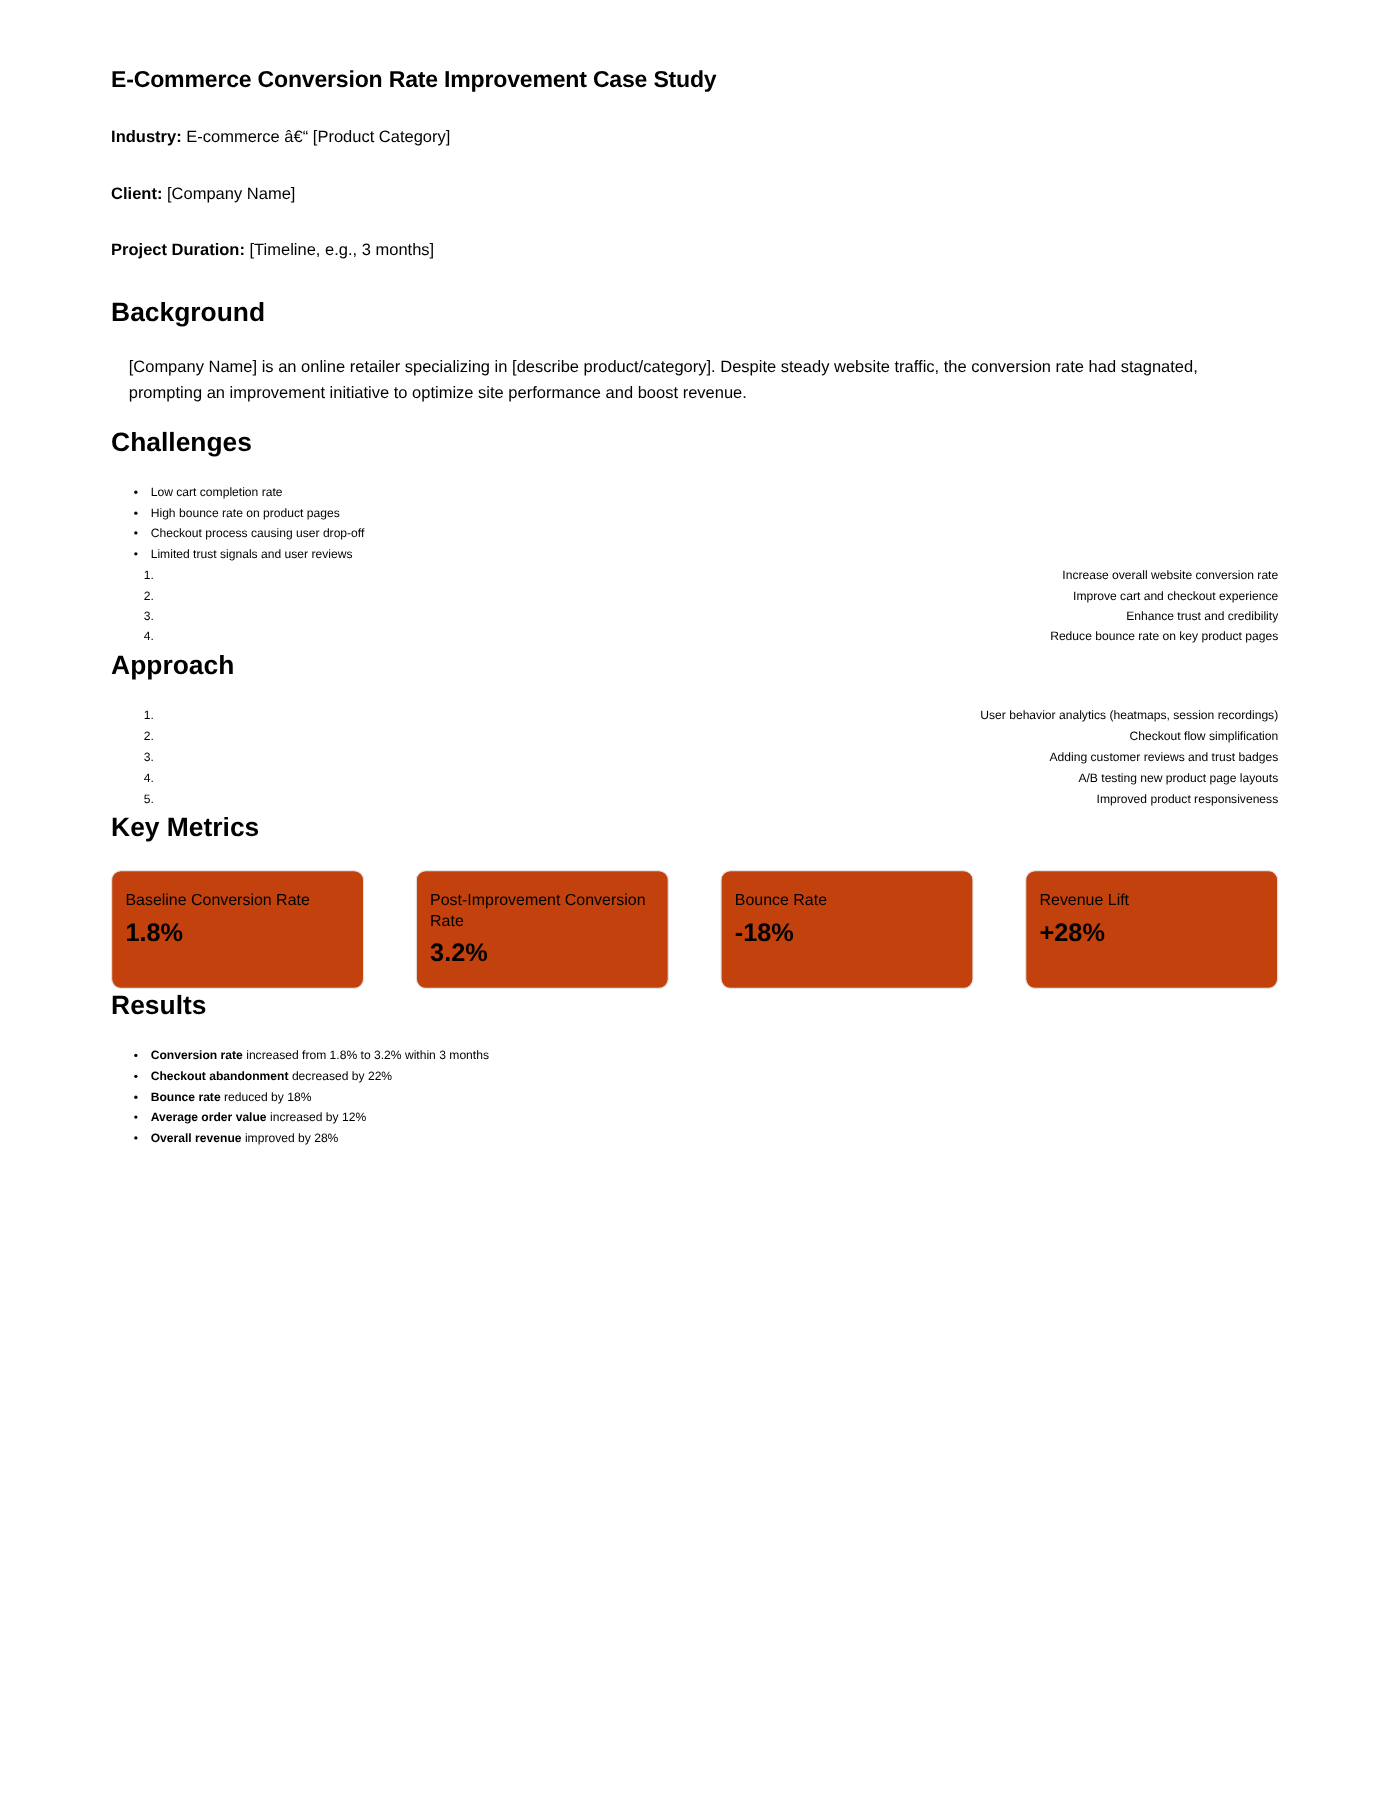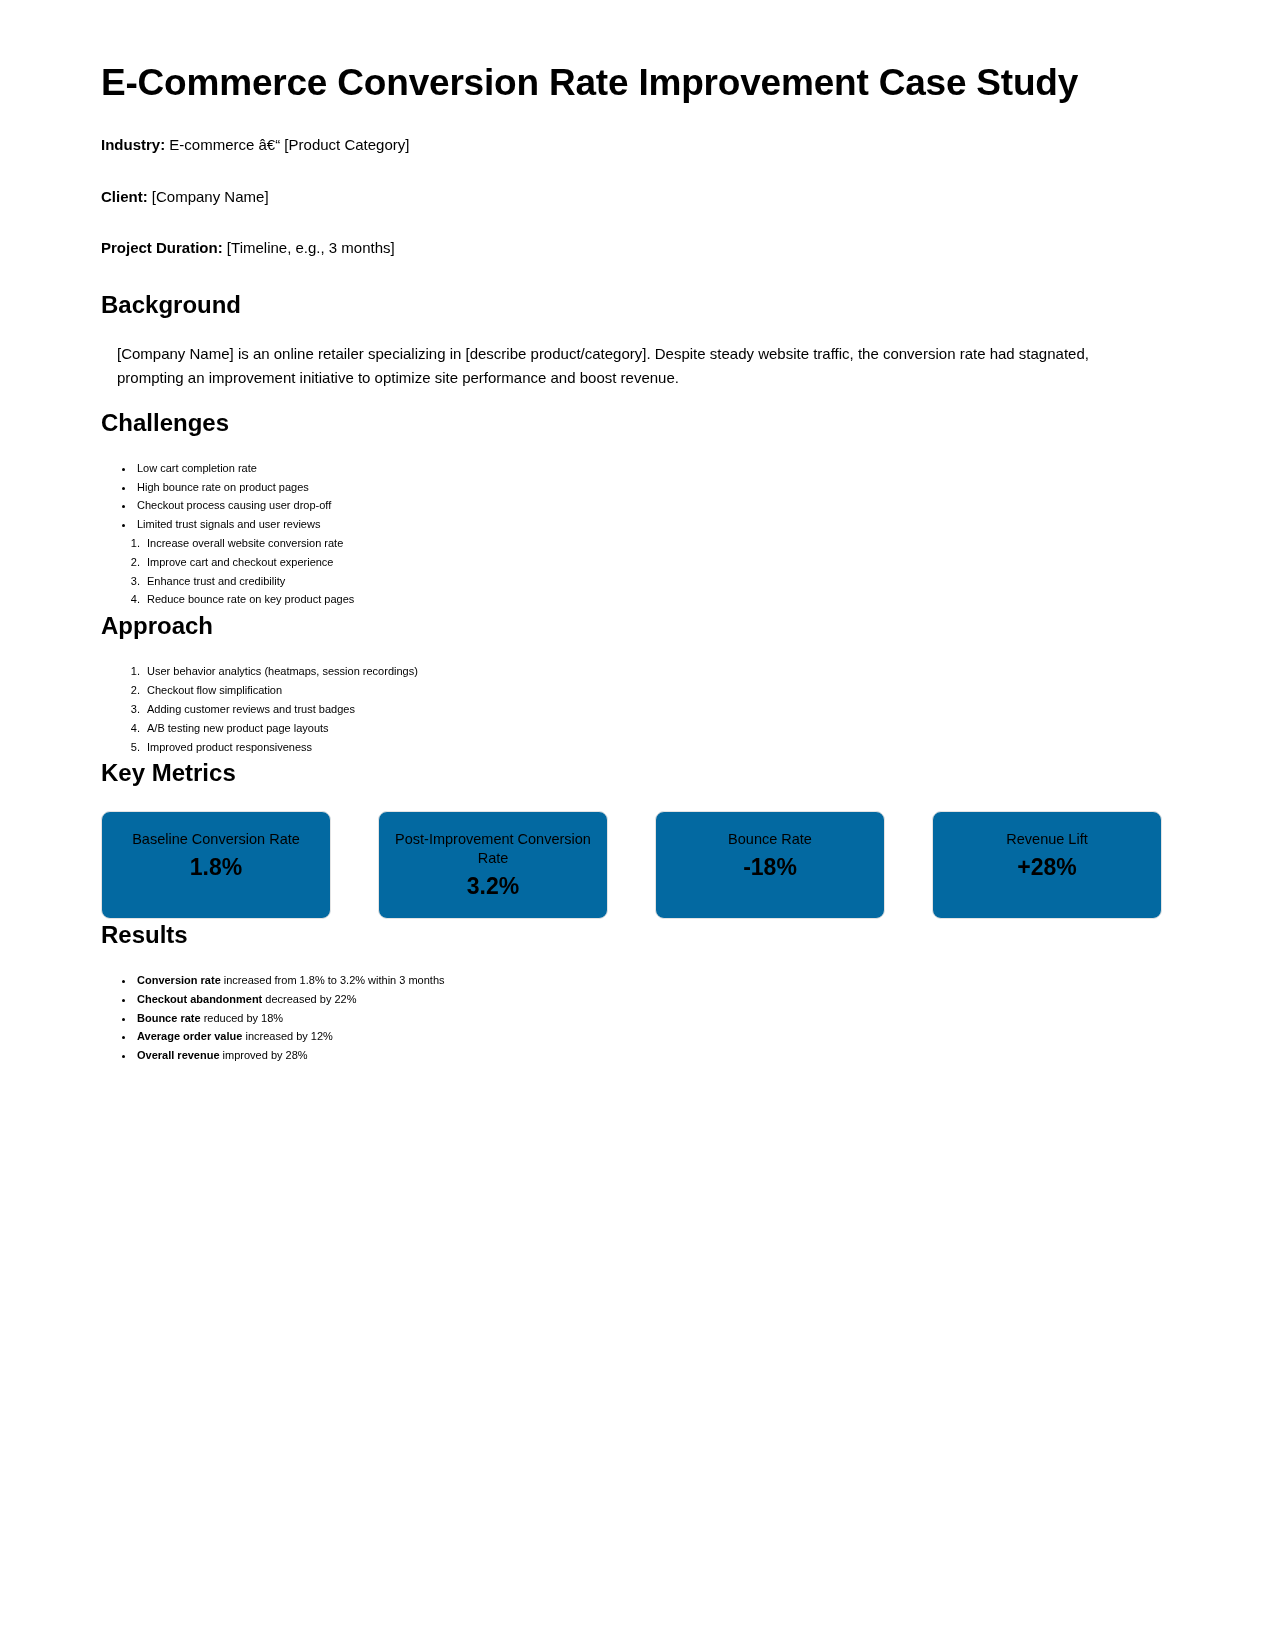--- a/index.html
+++ b/index.html
@@ -27,21 +27,21 @@
     height: 1295px;
     overflow: hidden;
   }
   .doc {
     padding: 60px 101px 0 101px;
     box-sizing: border-box;
     width: 1263px;
   }
 
   h1.doc-title {
-    font-size: 37px;
+    font-size: 21px;
     font-weight: bold;
     line-height: 1.25;
     margin: 0 0 28px 0;
     letter-spacing: -0.2px;
   }
 
   p.meta {
     font-size: 15px;
     line-height: 1.5;
     margin: 0 0 29px 0;
@@ -70,38 +70,38 @@
     line-height: 1.62;
     margin: 0;
     padding-left: 34px;
   }
   ul.bullets { list-style-type: disc; }
   ol.numbers { list-style-type: decimal; padding-left: 42px; }
   ul.bullets li, ol.numbers li {
     margin: 0 0 1px 0;
     padding-left: 2px;
   }
-  ol.numbers li { padding-left: 4px; }
+  ol.numbers li { padding-left: 4px; text-align: right; }
   .b { font-weight: bold; }
 
   .metrics-row {
     display: flex;
     flex-direction: row;
     gap: 47px;
     margin-top: 2px;
   }
   .metric-card {
     flex: 1 1 0;
     border: 1px solid #e3e3e3;
     border-radius: 9px;
-    background: #0369a1;
+    background: #c2410c;
     min-height: 96px;
     box-sizing: border-box;
     padding: 18px 12px 16px 12px;
-    text-align: center;
+    text-align: left;
   }
   .metric-label {
     font-size: 14.5px;
     line-height: 1.32;
     color: #000000;
     margin: 0;
   }
   .metric-value {
     font-size: 23px;
     font-weight: bold;

